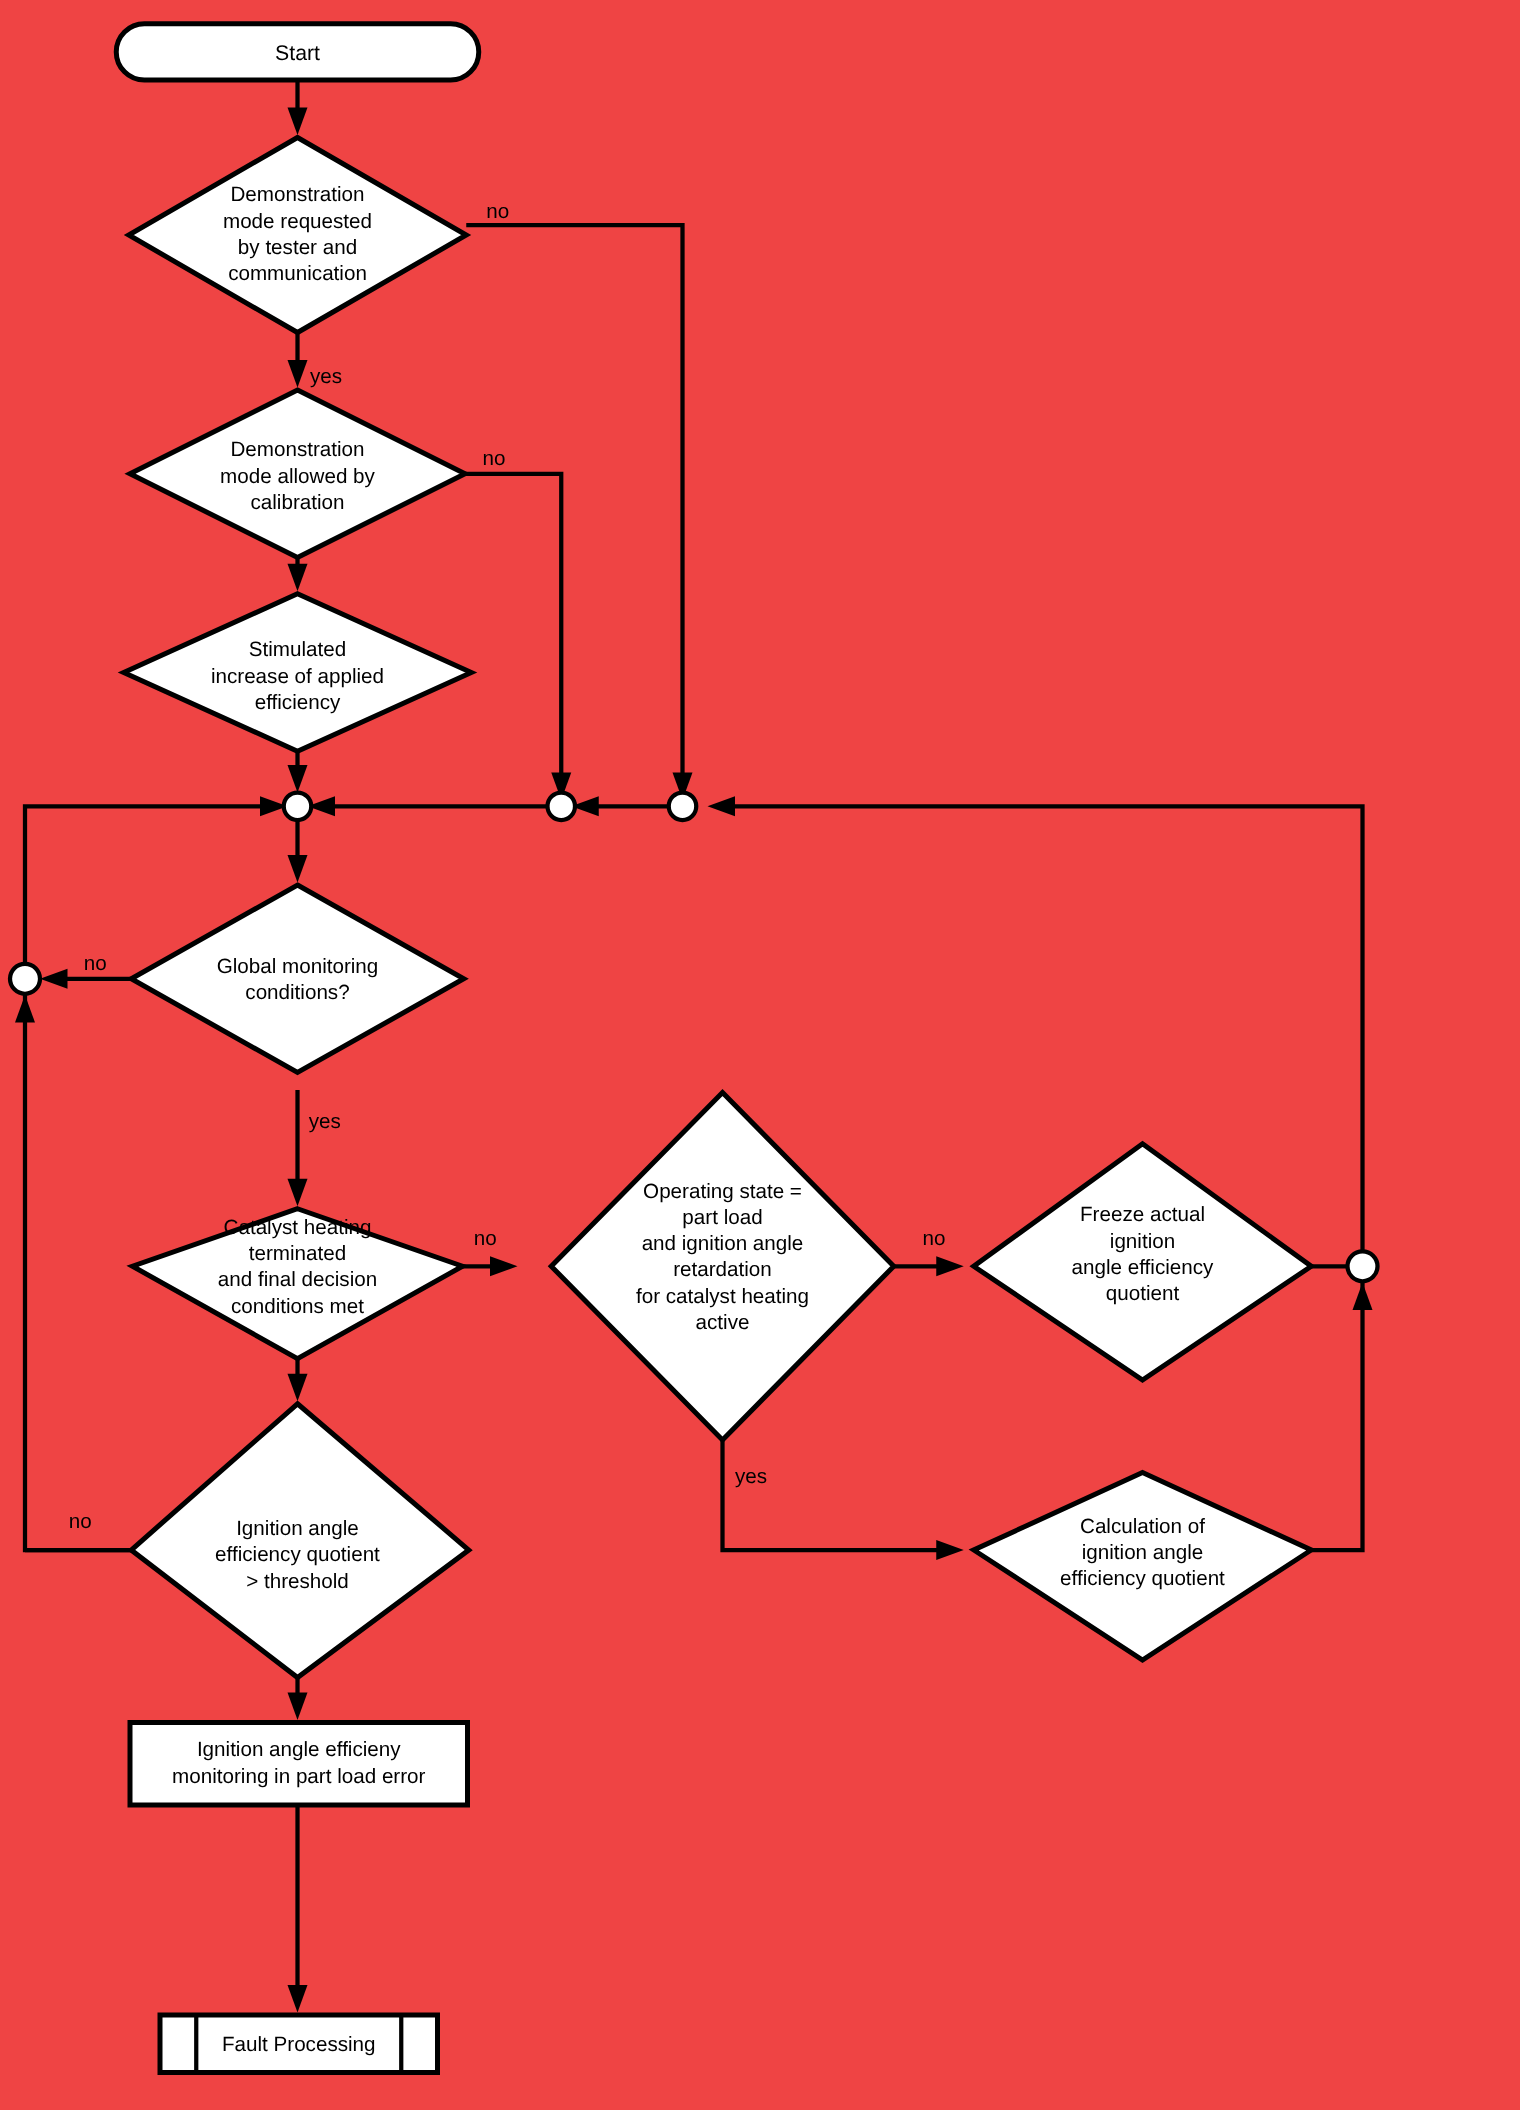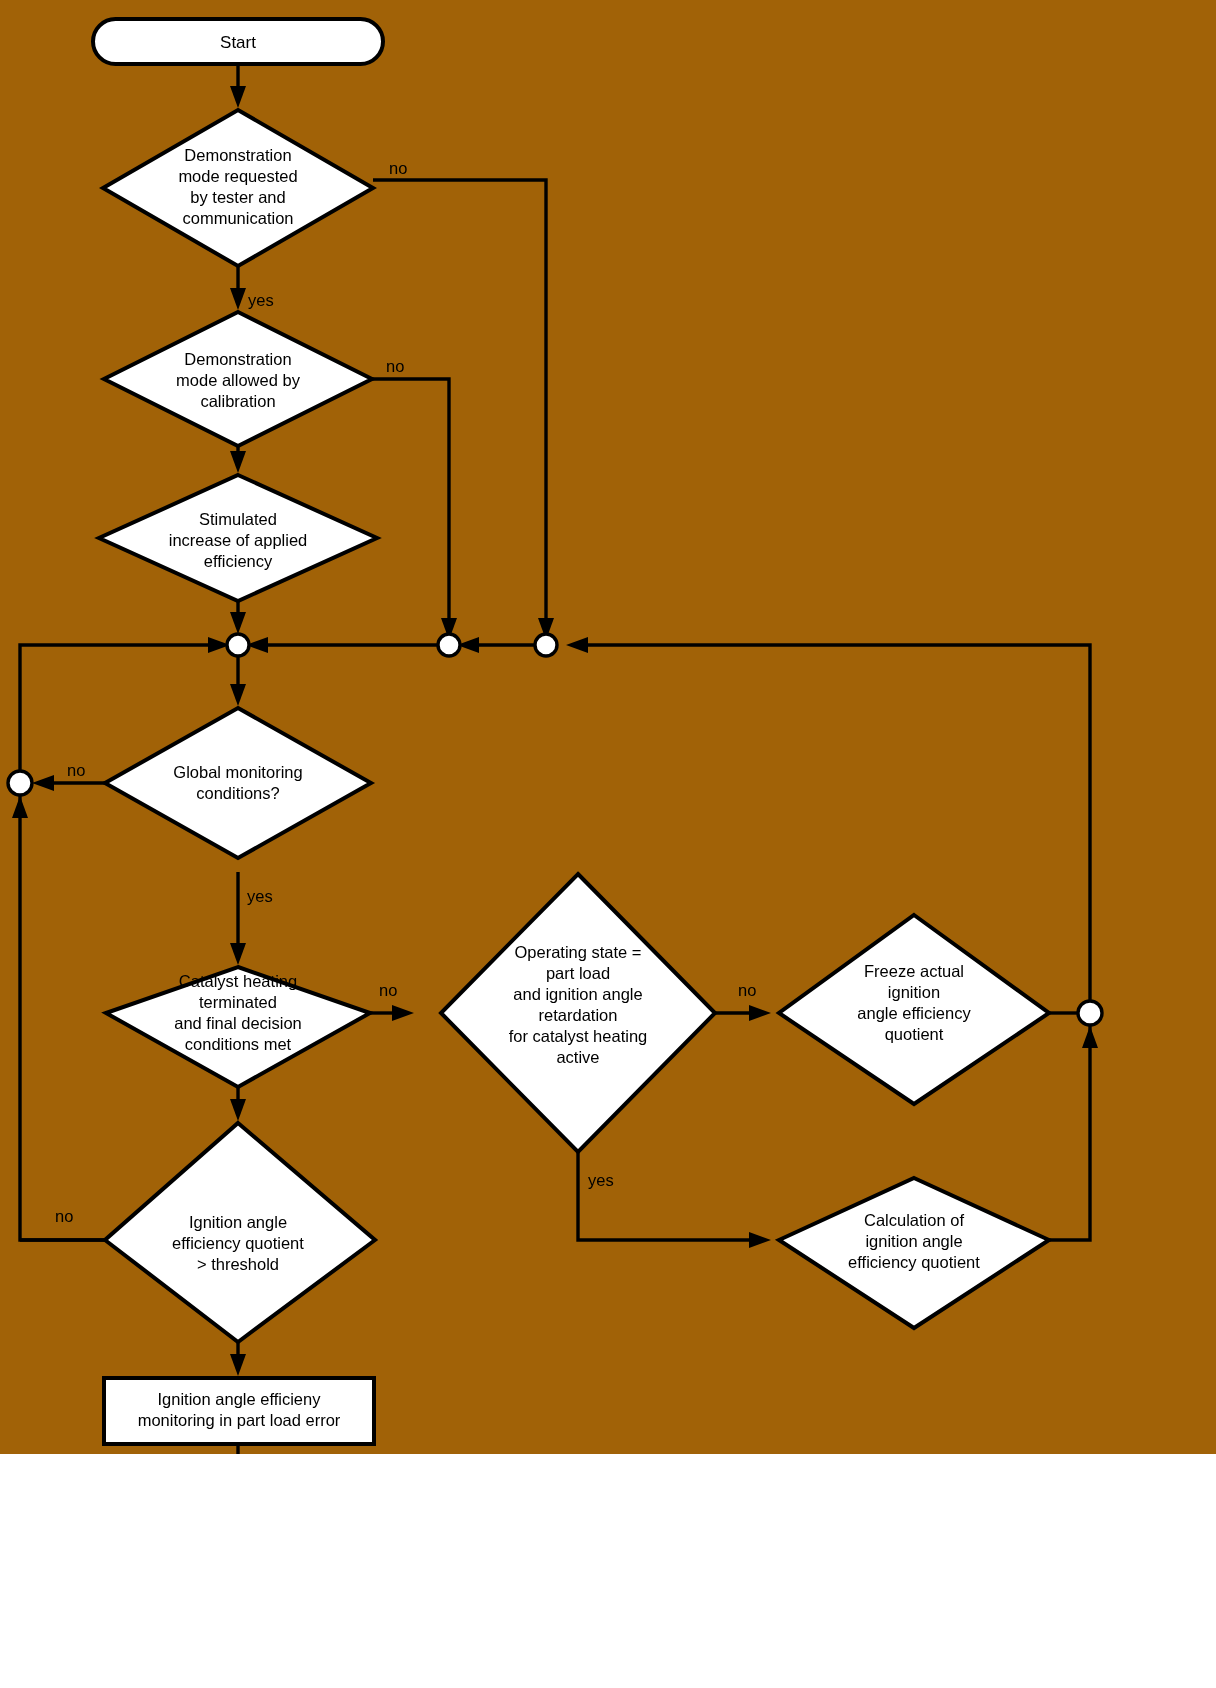--- a/index.html
+++ b/index.html
@@ -3,22 +3,22 @@
 <meta charset="utf-8">
 <style>
   html, body {
     margin: 0;
     padding: 0;
     background: #ffffff;
   }
   #page {
     position: relative;
     width: 1216px;
-    height: 1454px;
-    background: #a16207;
+    height: 1688px;
+    background: #ef4444;
     font-family: "Liberation Sans", sans-serif;
     overflow: hidden;
   }
   svg#flow {
     position: absolute;
     top: 0;
     left: 0;
     width: 1216px;
     height: 1688px;
   }

